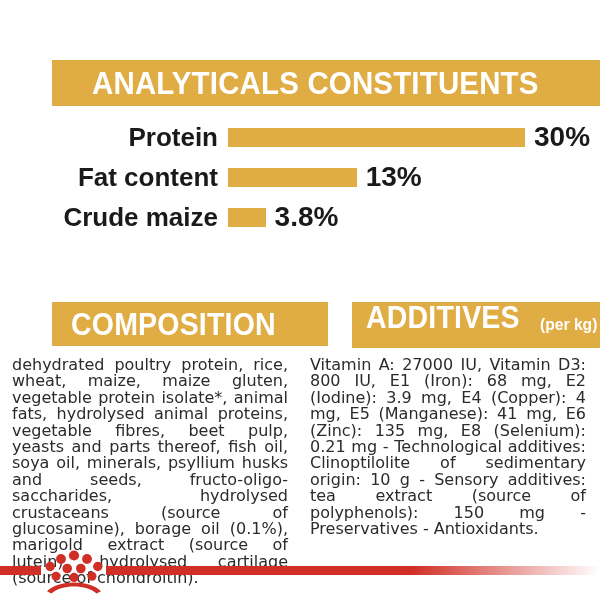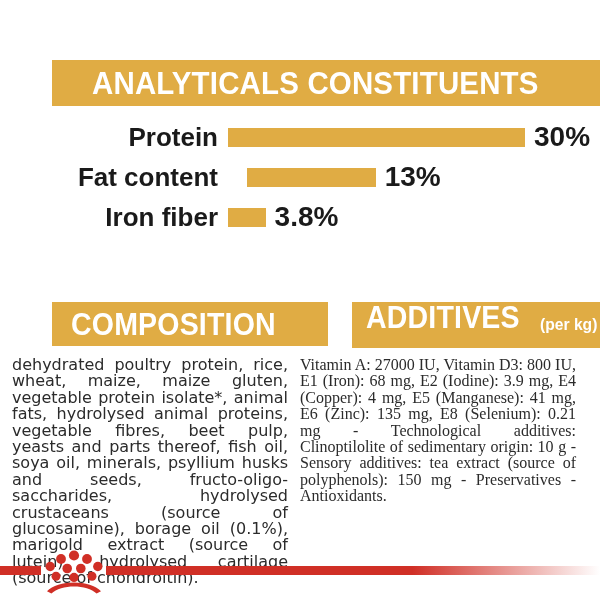--- a/index.html
+++ b/index.html
@@ -148,24 +148,23 @@
     color: #2b2b2b;
     text-align: justify;
     text-justify: inter-word;
   }
   #composition-text {
     left: 12px;
     top: 357px;
     width: 276px;
   }
   #additives-text {
-    left: 300px;
+    left: 310px;
     top: 357px;
     width: 276px;
-    font-family: Liberation Serif, serif;
   }
 
   
   #footer {
     position: absolute;
     left: 0;
     top: 545px;
     width: 600px;
     height: 55px;
   }
@@ -205,30 +204,30 @@
   <div id="nutrient-chart">
 
     <div class="bar-row" style="top:0px;">
       <span class="bar-label">Protein</span>
       <span class="bar-track">
         <span class="bar-fill" id="bar-0" style="width: 297px; background: rgb(224, 172, 68);"></span>
         <span class="bar-value">30%</span>
       </span>
     </div>
 
-    <div class="bar-row" style="top:40px;gap:19px;">
+    <div class="bar-row" style="top:40px;">
       <span class="bar-label">Fat content</span>
       <span class="bar-track">
         <span class="bar-fill" id="bar-1" style="width: 128.7px; background: rgb(224, 172, 68);"></span>
         <span class="bar-value">13%</span>
       </span>
     </div>
 
     <div class="bar-row" style="top:80px;">
-      <span class="bar-label">Iron fiber</span>
+      <span class="bar-label">Crude maize</span>
       <span class="bar-track">
         <span class="bar-fill" id="bar-2" style="width: 37.6px; background: rgb(224, 172, 68);"></span>
         <span class="bar-value">3.8%</span>
       </span>
     </div>
 
   </div>
 
   <div class="band" id="composition-band">
     <span class="band-title">COMPOSITION</span>

